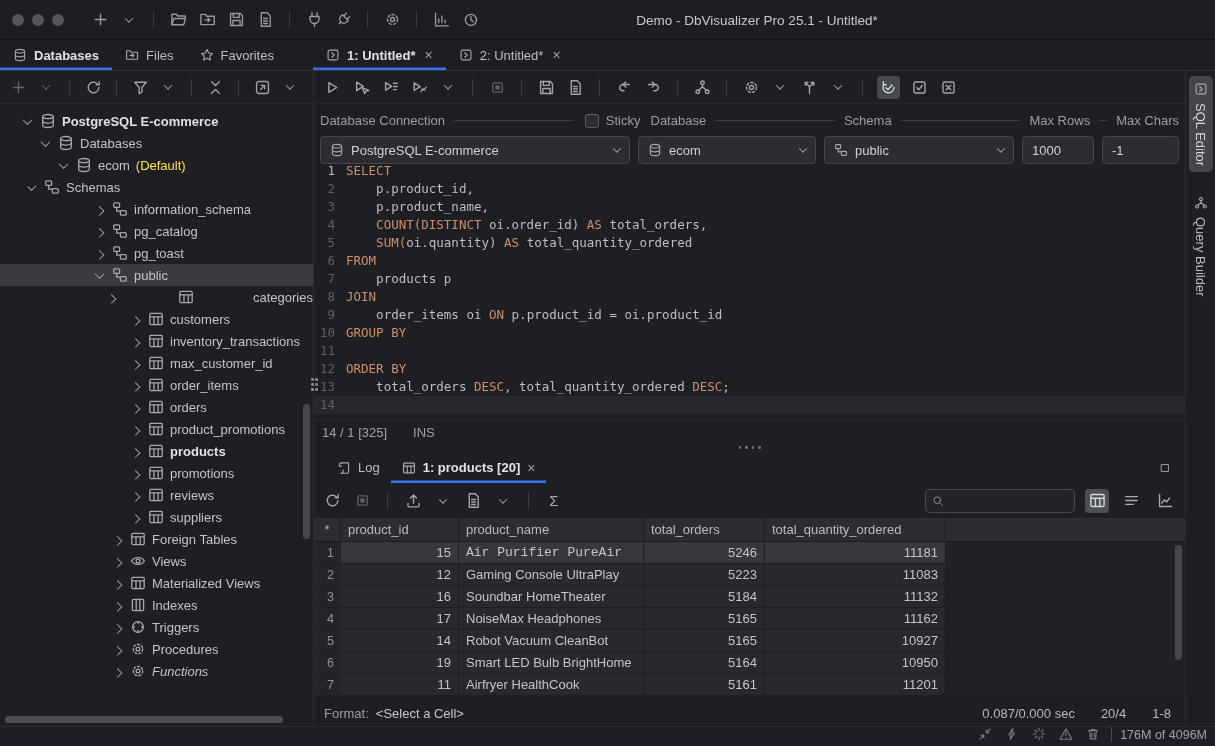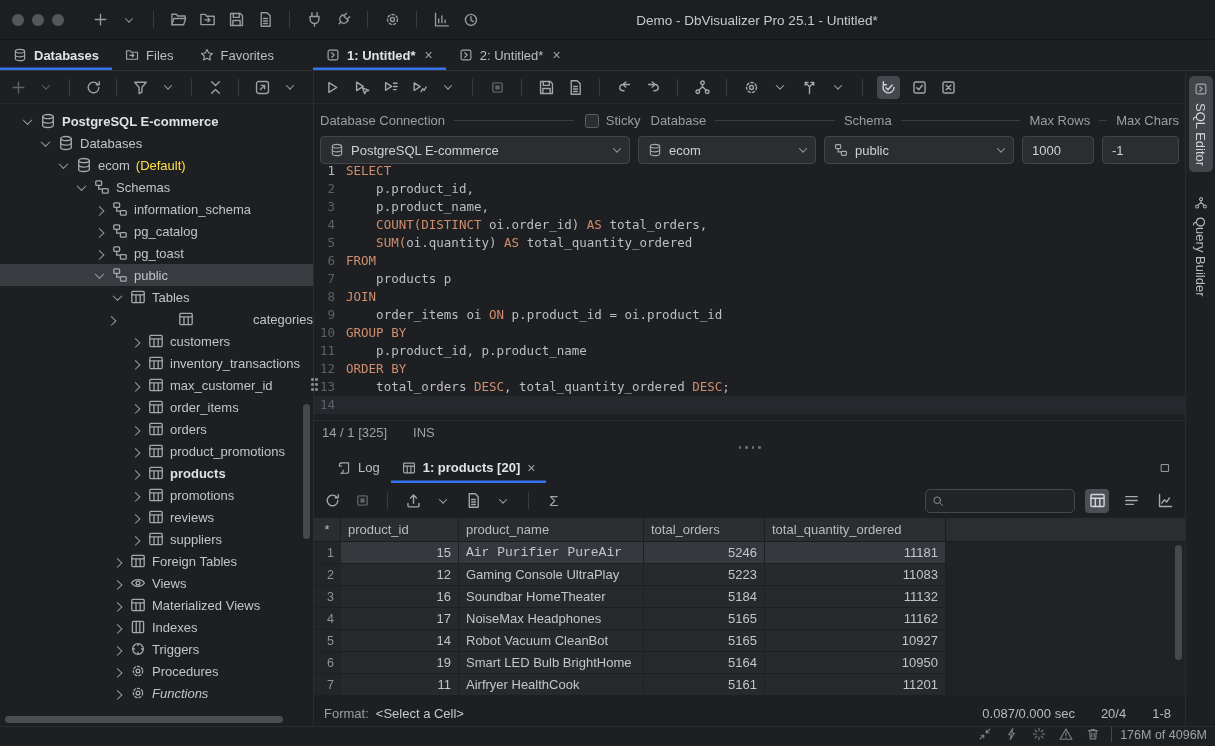--- a/index.html
+++ b/index.html
@@ -580,21 +580,21 @@
         <div class="trow" style="padding-left: 60px;">
           <span class="chev open"></span>
           <span class="ticon">
             <svg class="ic ">
               <use href="#i-db"></use>
             </svg>
           </span>
           <span class="tlbl">ecom</span>
           <span class="tbadge">(Default)</span>
         </div>
-        <div class="trow" style="padding-left: 78px;">
+        <div class="trow" style=" margin-left: 28px;">
           <span class="chev open"></span>
           <span class="ticon">
             <svg class="ic ">
               <use href="#i-schema"></use>
             </svg>
           </span>
           <span class="tlbl">Schemas</span>
         </div>
         <div class="trow" style="padding-left: 96px;">
           <span class="chev closed"></span>
@@ -624,29 +624,20 @@
           <span class="tlbl">pg_toast</span>
         </div>
         <div class="trow sel" style="padding-left: 96px;">
           <span class="chev open"></span>
           <span class="ticon">
             <svg class="ic ">
               <use href="#i-schema"></use>
             </svg>
           </span>
           <span class="tlbl">public</span>
-        </div>
-        <div class="trow" style="padding-left: 114px;">
-          <span class="chev open"></span>
-          <span class="ticon">
-            <svg class="ic ">
-              <use href="#i-table"></use>
-            </svg>
-          </span>
-          <span class="tlbl">Tables</span>
         </div>
         <div class="trow" style="padding-left: 108px; justify-content: space-between;">
           <span class="chev closed"></span>
           <span class="ticon">
             <svg class="ic ">
               <use href="#i-table"></use>
             </svg>
           </span>
           <span class="tlbl">categories</span>
         </div>
@@ -900,21 +891,20 @@
         <div class="sline">
           <span class="num">9</span>
           <span class="code"><span>    order_items oi </span><span class="k">ON</span><span> p.product_id = oi.product_id</span></span>
         </div>
         <div class="sline">
           <span class="num">10</span>
           <span class="code"><span class="k">GROUP BY</span></span>
         </div>
         <div class="sline">
           <span class="num">11</span>
-          <span class="code"><span>    p.product_id, p.product_name</span></span>
         </div>
         <div class="sline">
           <span class="num">12</span>
           <span class="code"><span class="k">ORDER BY</span></span>
         </div>
         <div class="sline">
           <span class="num">13</span>
           <span class="code"><span>    total_orders </span><span class="k">DESC</span><span>, total_quantity_ordered </span><span class="k">DESC</span><span>;</span></span>
         </div>
         <div class="sline cur">

